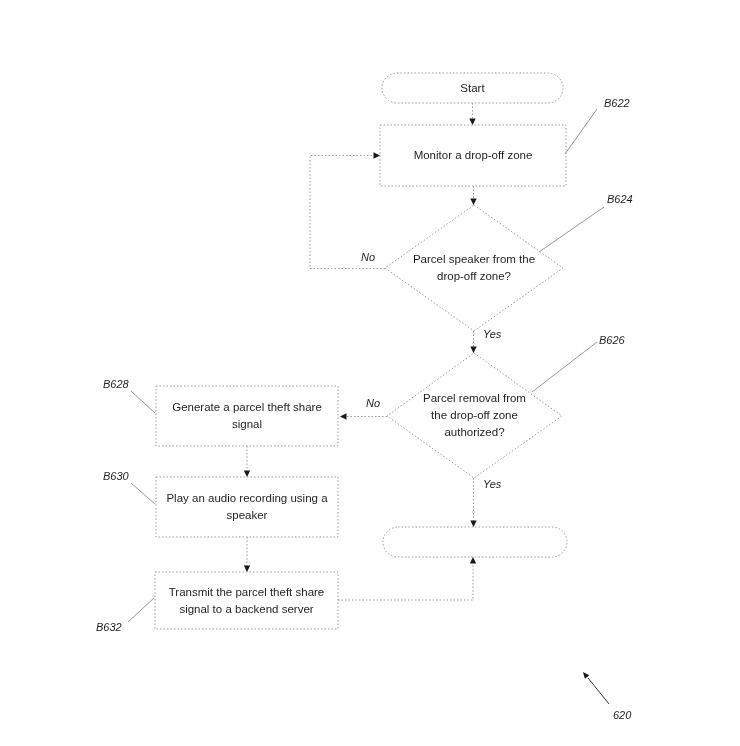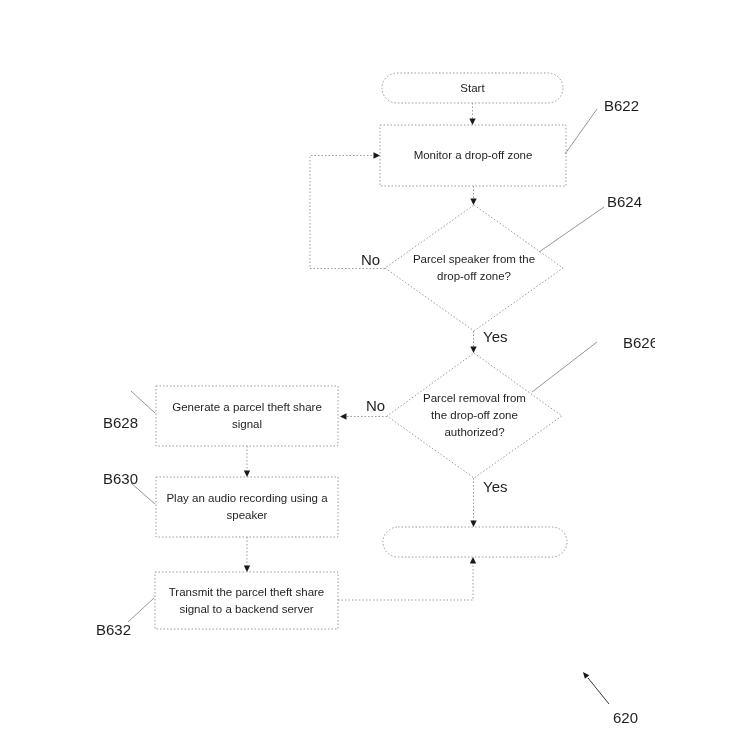--- a/index.html
+++ b/index.html
@@ -19,21 +19,21 @@
   .conn{fill:none;stroke:var(--shape-line);stroke-width:1;stroke-dasharray:1.5 2;}
   .lead{fill:none;stroke:var(--lead-line);stroke-width:0.9;}
   .lead-dark{fill:none;stroke:#3a3a3a;stroke-width:1;}
   .ah{fill:var(--arrowhead);stroke:none;}
   .node-label{
     position:absolute;display:flex;align-items:center;justify-content:center;
     text-align:center;white-space:pre-line;font-size:11.5px;line-height:1.45;
     color:var(--text);
   }
   .edge-label,.tag{
-    position:absolute;font-size:15px;line-height:1.2;color:var(--text);white-space:nowrap;
+    position:absolute;font-size:11px;line-height:1.2;color:var(--text);white-space:nowrap;font-style:italic;
   }
 </style>
 </head>
 <body>
 
 <div class="stage">
 
   <svg class="canvas" width="740" height="746" viewBox="0 0 740 746" aria-hidden="true">
 
     <rect class="shape" x="382" y="73" width="181" height="30" rx="15" ry="15"></rect>
@@ -90,19 +90,19 @@
   <div class="node-label" style="left:155px;top:572px;width:183px;height:57px;">Transmit the parcel theft share
 signal to a backend server</div>
 
   <div class="edge-label" style="left:361px;top:251px;">No</div>
   <div class="edge-label" style="left:483px;top:328px;">Yes</div>
   <div class="edge-label" style="left:366px;top:397px;">No</div>
   <div class="edge-label" style="left:483px;top:478px;">Yes</div>
 
   <div class="tag" style="left:604px;top:97px;">B622</div>
   <div class="tag" style="left:607px;top:193px;">B624</div>
-  <div class="tag" style="left:599px;top:334px;margin-left:24px;">B626</div>
-  <div class="tag" style="left:103px;top:378px;margin-top:36px;">B628</div>
+  <div class="tag" style="left:599px;top:334px;">B626</div>
+  <div class="tag" style="left:103px;top:378px;">B628</div>
   <div class="tag" style="left:103px;top:470px;">B630</div>
   <div class="tag" style="left:96px;top:621px;">B632</div>
   <div class="tag" style="left:613px;top:709px;">620</div>
 
 </div>
 
 </body></html>

